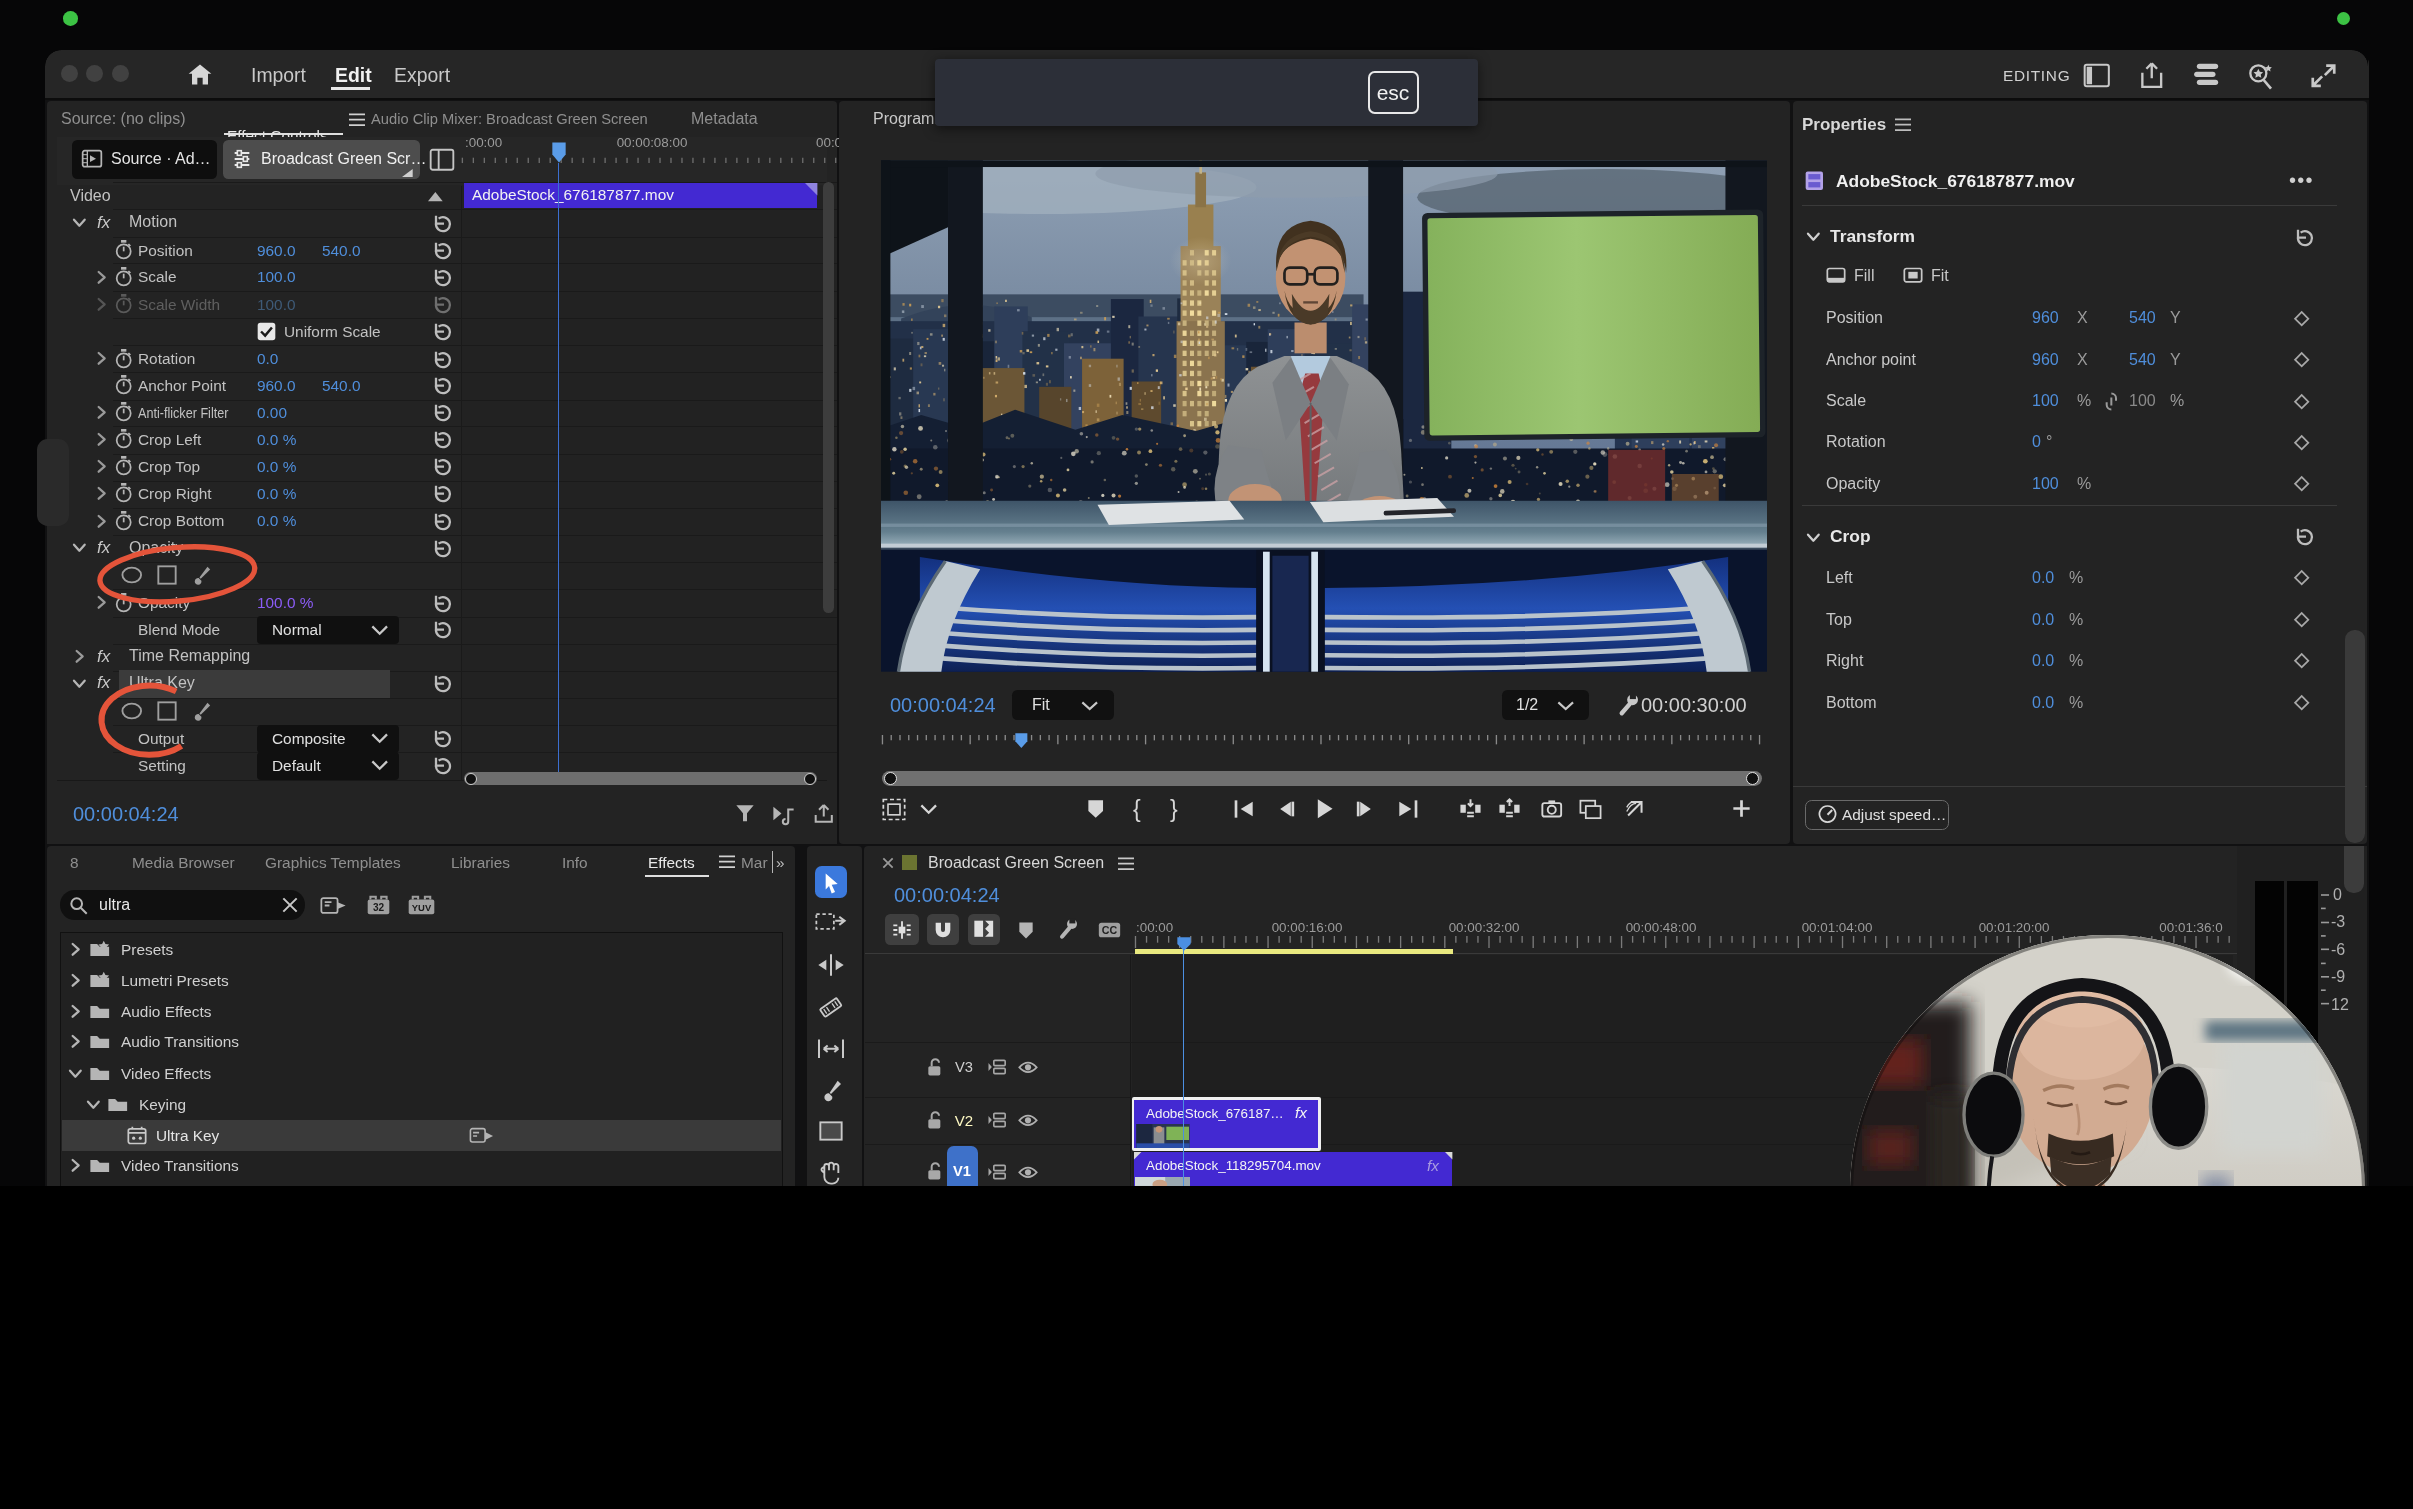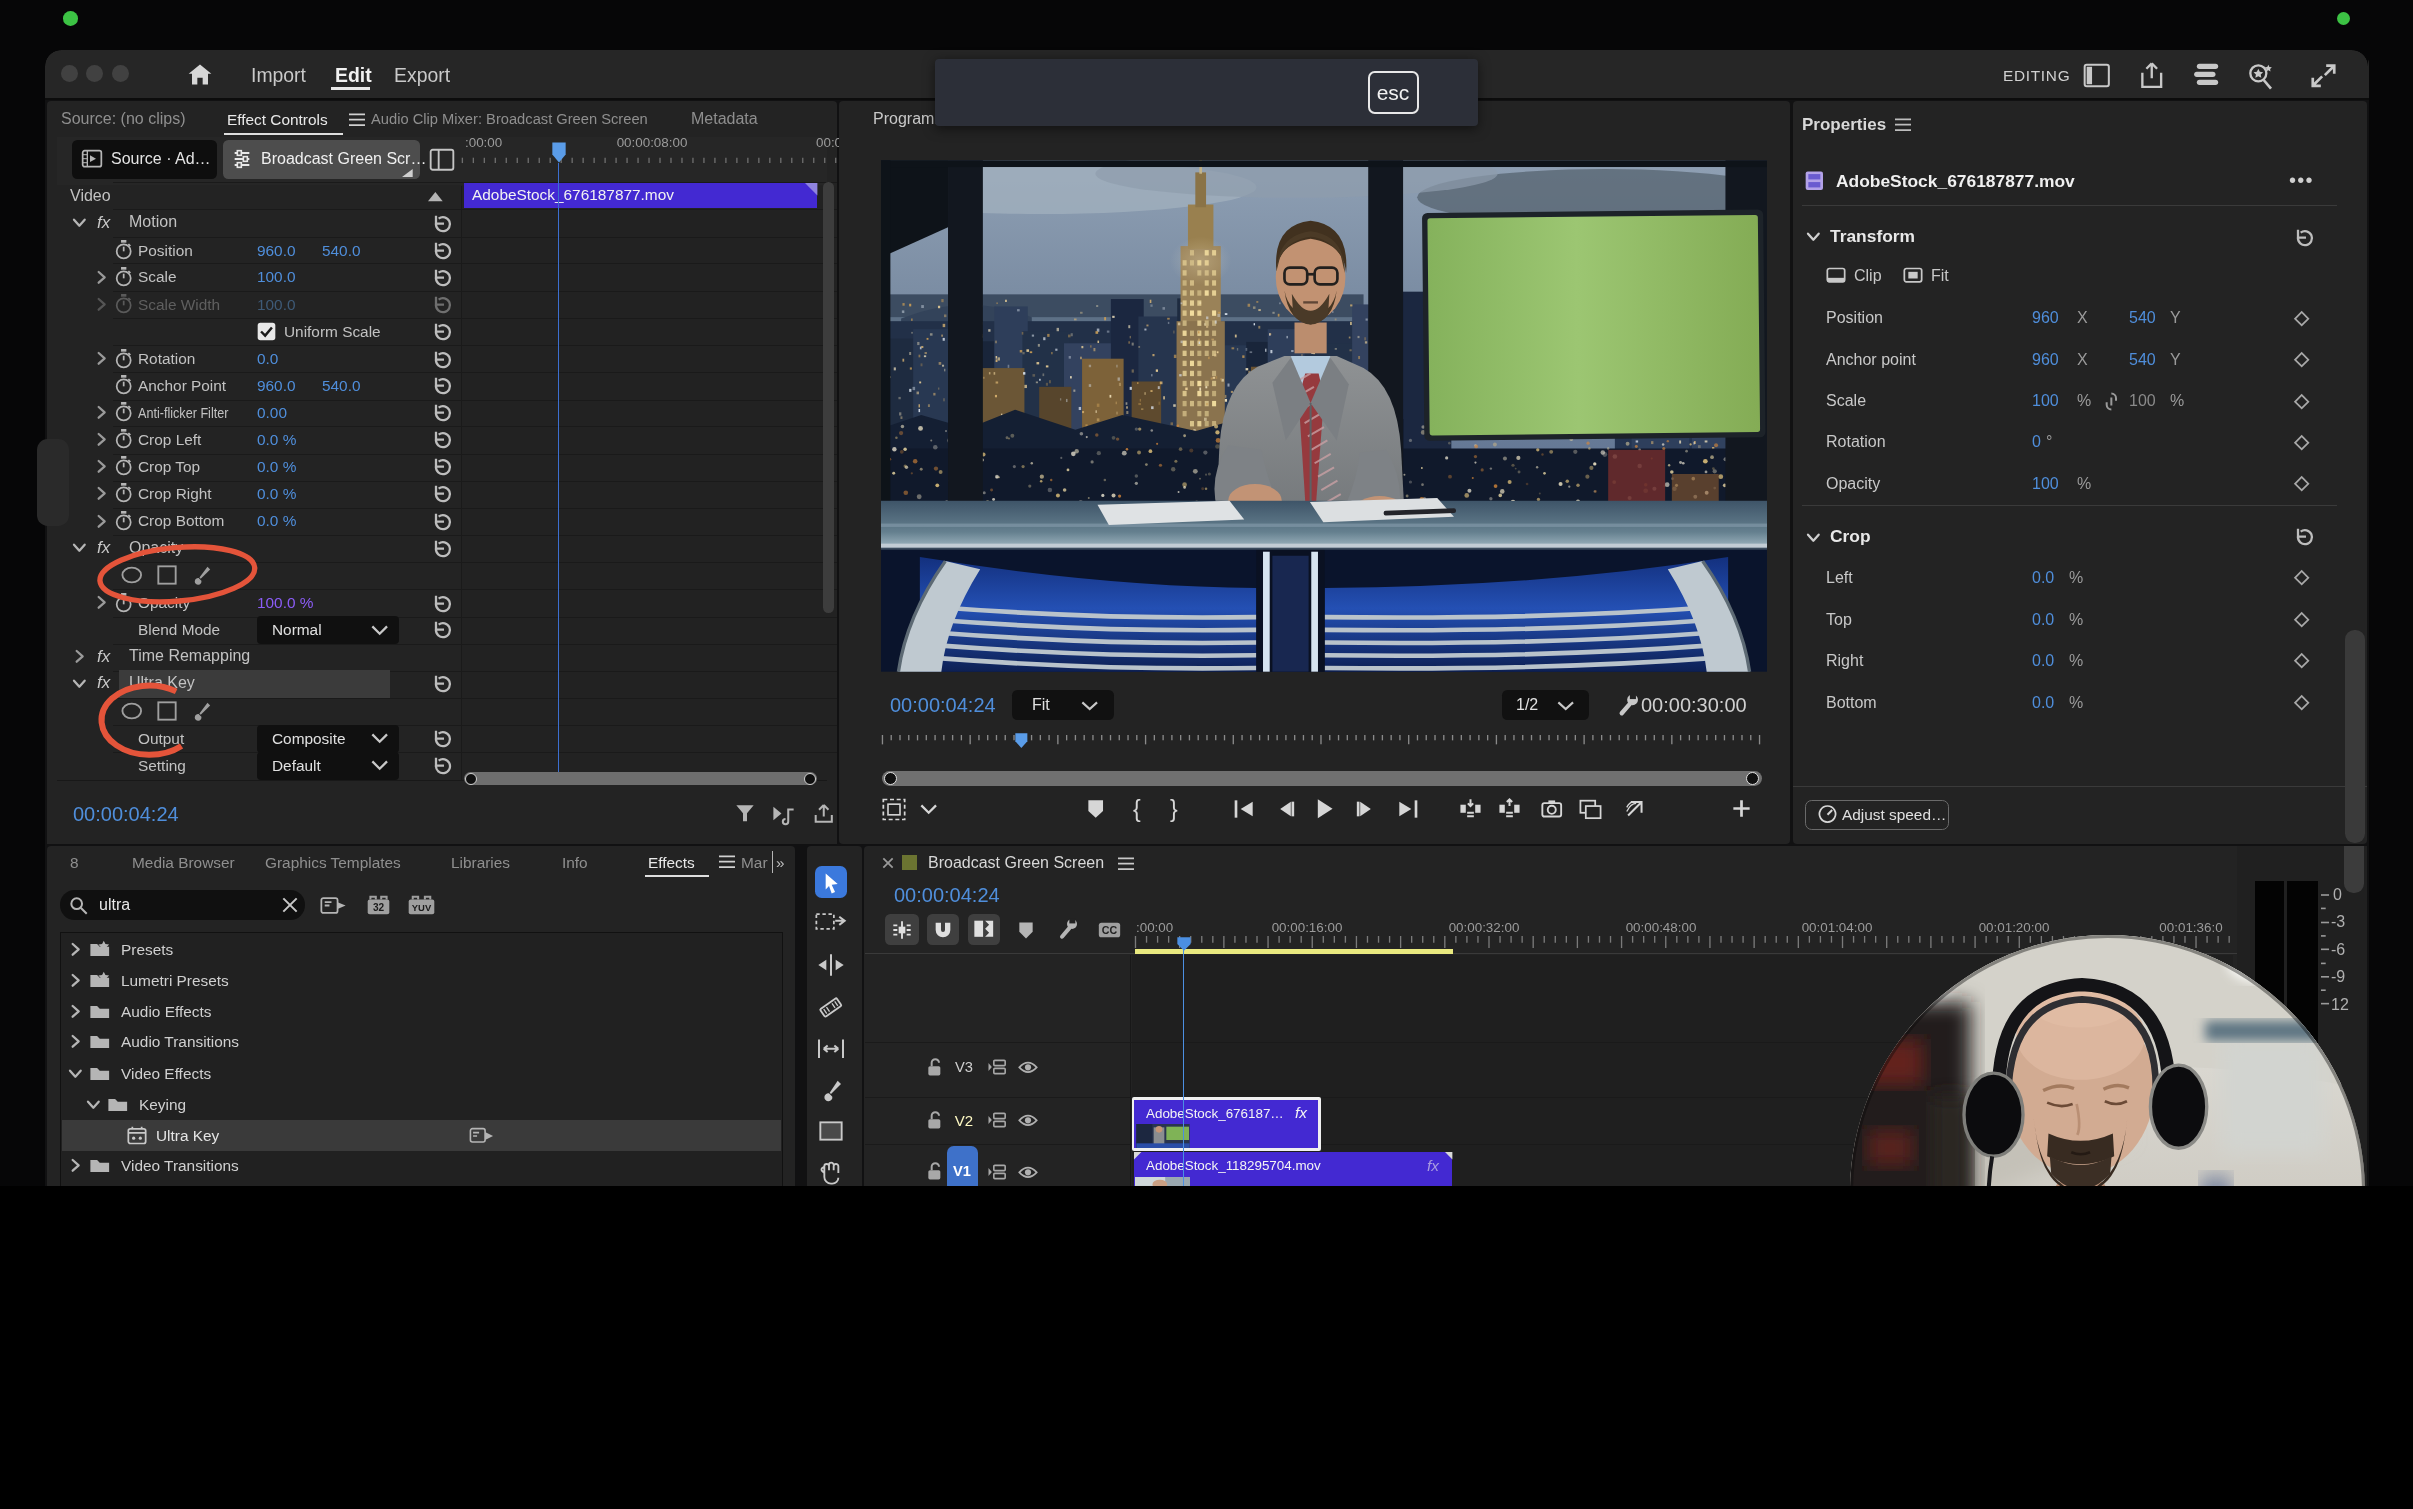--- a/index.html
+++ b/index.html
@@ -40,21 +40,21 @@
       <circle cx="17" cy="17" r="12" fill="none" stroke="#c8c8c8" stroke-width="3.5"></circle>
       <line x1="25" y1="27" x2="36" y2="40" stroke="#c8c8c8" stroke-width="4"></line>
       <path d="M17 10 l2.2 4.6 5 .7 -3.6 3.5 .9 5 -4.5 -2.4 -4.5 2.4 .9 -5 -3.6 -3.5 5 -.7 Z" fill="#c8c8c8"></path>
       <path d="M32 4 l1.6 3.4 3.7 .5 -2.7 2.6 .7 3.7 -3.3 -1.8 -3.3 1.8 .7 -3.7 -2.7 -2.6 3.7 -.5 Z" fill="#c8c8c8"></path>
     </svg>
     <svg style="left:2310px;top:63px;" width="27" height="25.5" viewBox="0 0 40 38">
       <path d="M24 4 L36 4 L36 16 M36 4 L22 18 M16 34 L4 34 L4 22 M4 34 L18 20" stroke="#c8c8c8" stroke-width="4" fill="none"></path>
     </svg>
     <div class="abs" style="left:47px;top:101px;width:790px;height:743px;background:#232323;border-radius:4px;"></div>
     <div class="txt" style="left:61px;top:103px;font-size:16px;line-height:32px;color:#8f8f8f;font-weight:400;">Source: (no clips)</div>
-    <div class="txt" style="left:227px;top:104px;font-size:15.4px;line-height:31px;color:#e9e9e9;font-weight:400;">Effect Controls</div>
+    <div class="txt" style="left:227px;top:120px;font-size:15.4px;line-height:31px;color:#e9e9e9;font-weight:400;">Effect Controls</div>
     <svg style="left:349px;top:113px;" width="16" height="13.4" viewBox="0 0 24 20">
       <path d="M0 2 H24 M0 10 H24 M0 18 H24" stroke="#d0d0d0" stroke-width="2.6"></path>
     </svg>
     <div class="abs" style="left:224px;top:133px;width:119px;height:2px;background:#dedede;"></div>
     <div class="txt" style="left:371px;top:105px;font-size:14.7px;line-height:29.5px;color:#8f8f8f;font-weight:400;">Audio Clip Mixer: Broadcast Green Screen</div>
     <div class="txt" style="left:691px;top:103px;font-size:16px;line-height:32px;color:#8f8f8f;font-weight:400;">Metadata</div>
     <div class="abs" style="left:57px;top:137px;width:770px;height:48px;background:#262626;"></div>
     <div class="abs" style="left:72px;top:140px;width:145px;height:39px;background:#0e0e0e;border-radius:5.4px;"></div>
     <svg style="left:82px;top:150px;" width="20" height="17.4" viewBox="0 0 30 26">
       <rect x="1" y="1" width="28" height="24" rx="3" fill="none" stroke="#b5b5b5" stroke-width="2.6"></rect>
@@ -2071,21 +2071,21 @@
     </svg>
     <div class="txt" style="left:1830px;top:219px;font-size:17.4px;line-height:35px;color:#e8e8e8;font-weight:700;">Transform</div>
     <svg style="left:2294px;top:227px;" width="20" height="20" viewBox="0 0 30 30">
       <path d="M6 4 L6 16 L18 16" fill="none" stroke="#bdbdbd" stroke-width="3.4"></path>
       <path d="M6 16 A 10.5 10.5 0 1 0 10 8.5" fill="none" stroke="#bdbdbd" stroke-width="3.4"></path>
     </svg>
     <svg style="left:1826px;top:267px;" width="20" height="19" viewBox="0 0 30 28">
       <rect x="2" y="2" width="26" height="20" rx="3" fill="none" stroke="#c8c8c8" stroke-width="2.6"></rect>
       <rect x="2" y="16" width="26" height="6" fill="#c8c8c8"></rect>
     </svg>
-    <div class="txt" style="left:1854px;top:260px;font-size:16px;line-height:32px;color:#c8c8c8;font-weight:400;">Clip</div>
+    <div class="txt" style="left:1854px;top:260px;font-size:16px;line-height:32px;color:#c8c8c8;font-weight:400;">Fill</div>
     <svg style="left:1903px;top:267px;" width="20" height="19" viewBox="0 0 30 28">
       <rect x="2" y="2" width="26" height="20" rx="3" fill="none" stroke="#c8c8c8" stroke-width="2.6"></rect>
       <rect x="8" y="7" width="14" height="10" fill="#c8c8c8"></rect>
     </svg>
     <div class="txt" style="left:1931px;top:260px;font-size:16px;line-height:32px;color:#c8c8c8;font-weight:400;">Fit</div>
     <div class="txt" style="left:1826px;top:302px;font-size:16px;line-height:32px;color:#c8c8c8;font-weight:400;">Position</div>
     <div class="txt" style="left:2032px;top:302px;font-size:16px;line-height:32px;color:#4f8edb;font-weight:400;">960</div>
     <div class="txt" style="left:2077px;top:302px;font-size:16px;line-height:32px;color:#9a9a9a;font-weight:400;">X</div>
     <div class="txt" style="left:2129px;top:302px;font-size:16px;line-height:32px;color:#4f8edb;font-weight:400;">540</div>
     <div class="txt" style="left:2170px;top:302px;font-size:16px;line-height:32px;color:#9a9a9a;font-weight:400;">Y</div>

